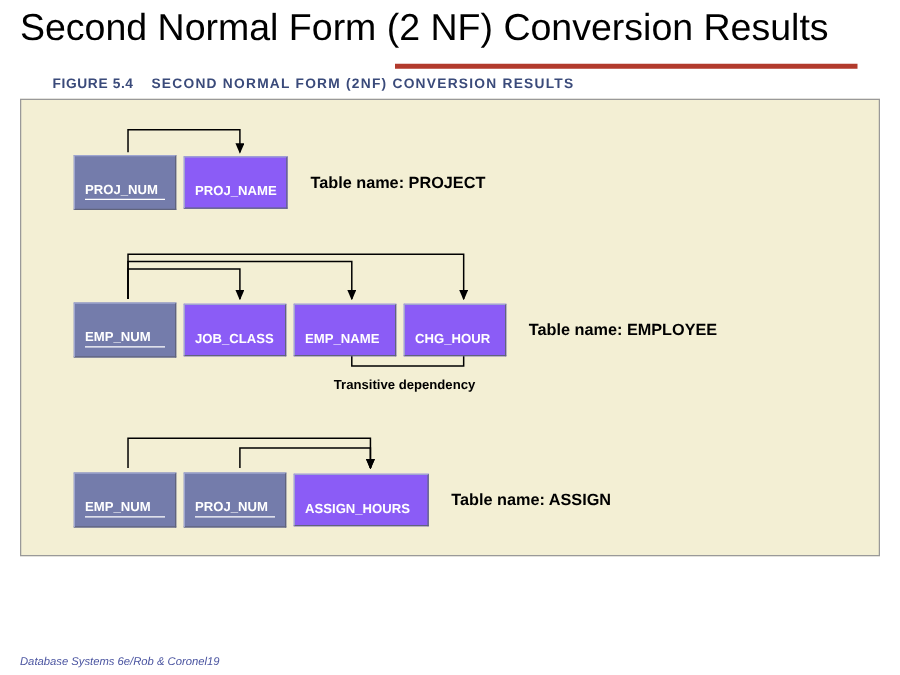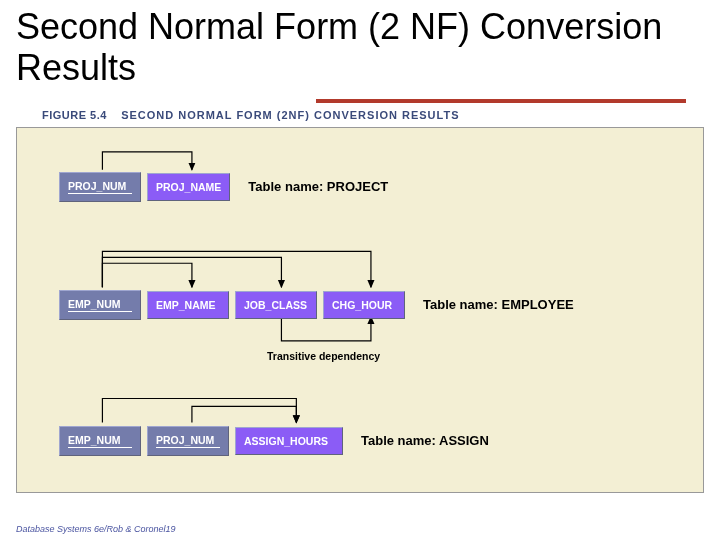--- a/index.html
+++ b/index.html
@@ -1,25 +1,25 @@
 <!DOCTYPE html>
 <html><head>
 <meta charset="utf-8">
 <style>
   * { margin: 0; padding: 0; box-sizing: border-box; }
   body { width: 720px; height: 540px; font-family: Verdana, Arial, sans-serif; background: #fff; position: relative; }
   .slide { width: 100%; height: 100%; padding: 0 16px; }
-  .title { font-size: 36px; font-weight: normal; color: #000; margin: 6px 0 10px 0; line-height: 1.15; }
+  .title { font-size: 30px; font-weight: normal; color: #000; margin: 6px 0 10px 0; line-height: 1.15; }
   .redline { height: 4px; background: #b23a2c; width: 370px; margin-left: 300px; margin-bottom: 6px; }
   .figlabel { font-size: 11px; color: #3a4a7a; margin-bottom: 6px; margin-left: 10px; letter-spacing: 0.5px; }
   .figlabel .fignum { font-weight: bold; padding-left: 16px; }
   .figlabel .figtitle { font-weight: bold; letter-spacing: 1px; }
   .figbox { background: #f3efd4; border: 1px solid #999; width: 688px; height: 366px; position: relative; margin: 0 auto; }
   svg.arrows { position: absolute; top: 0; left: 0; width: 100%; height: 100%; pointer-events: none; }
-  .btn { display: inline-block; font-size: 10.5px; font-family: Verdana, sans-serif; font-weight: bold; color: #fff; padding: 7px 8px 7px 8px; border: 1px outset #bfb6e0; text-align: left; min-width: 82px; }
+  .btn { display: inline-block; font-size: 10.5px; font-family: Verdana, sans-serif; font-weight: bold; color: #fff; padding: 21px 8px 7px 8px; border: 1px outset #bfb6e0; text-align: left; min-width: 82px; }
   .btn.hdr { background: #8b5cf6; border-color: #9fa6d0; }
   .btn.key { background: #747cab; border-color: #9fa6d0; }
   .btn .ul { display: block; border-bottom: 1px solid #fff; padding-bottom: 1px; }
   .tablerow { position: absolute; display: flex; gap: 6px; align-items: center; }
   .tablename { font-size: 13px; font-weight: bold; color: #000; margin-left: 12px; }
   .translabel { font-size: 10.5px; font-weight: bold; color: #000; position: absolute; }
   .footer { position: absolute; bottom: 6px; left: 16px; right: 16px; display: flex; justify-content: flex-start; font-size: 9px; font-style: italic; color: #4a54a0; }
 </style>
 </head>
 <body>
@@ -58,22 +58,22 @@
           <span class="ul">PROJ_NUM</span>
         </span>
       <span class="btn hdr">PROJ_NAME</span>
       <span class="tablename">Table name: PROJECT</span>
     </div>
 
     <div class="tablerow" style="top:162px; left:42px;">
       <span class="btn key">
           <span class="ul">EMP_NUM</span>
         </span>
+      <span class="btn hdr">JOB_CLASS</span>
       <span class="btn hdr">EMP_NAME</span>
-      <span class="btn hdr">JOB_CLASS</span>
       <span class="btn hdr">CHG_HOUR</span>
       <span class="tablename">Table name: EMPLOYEE</span>
     </div>
     <div class="translabel" style="top:222px; left:250px;">Transitive dependency</div>
 
     <div class="tablerow" style="top:298px; left:42px;">
       <span class="btn key">
           <span class="ul">EMP_NUM</span>
         </span>
       <span class="btn key">

